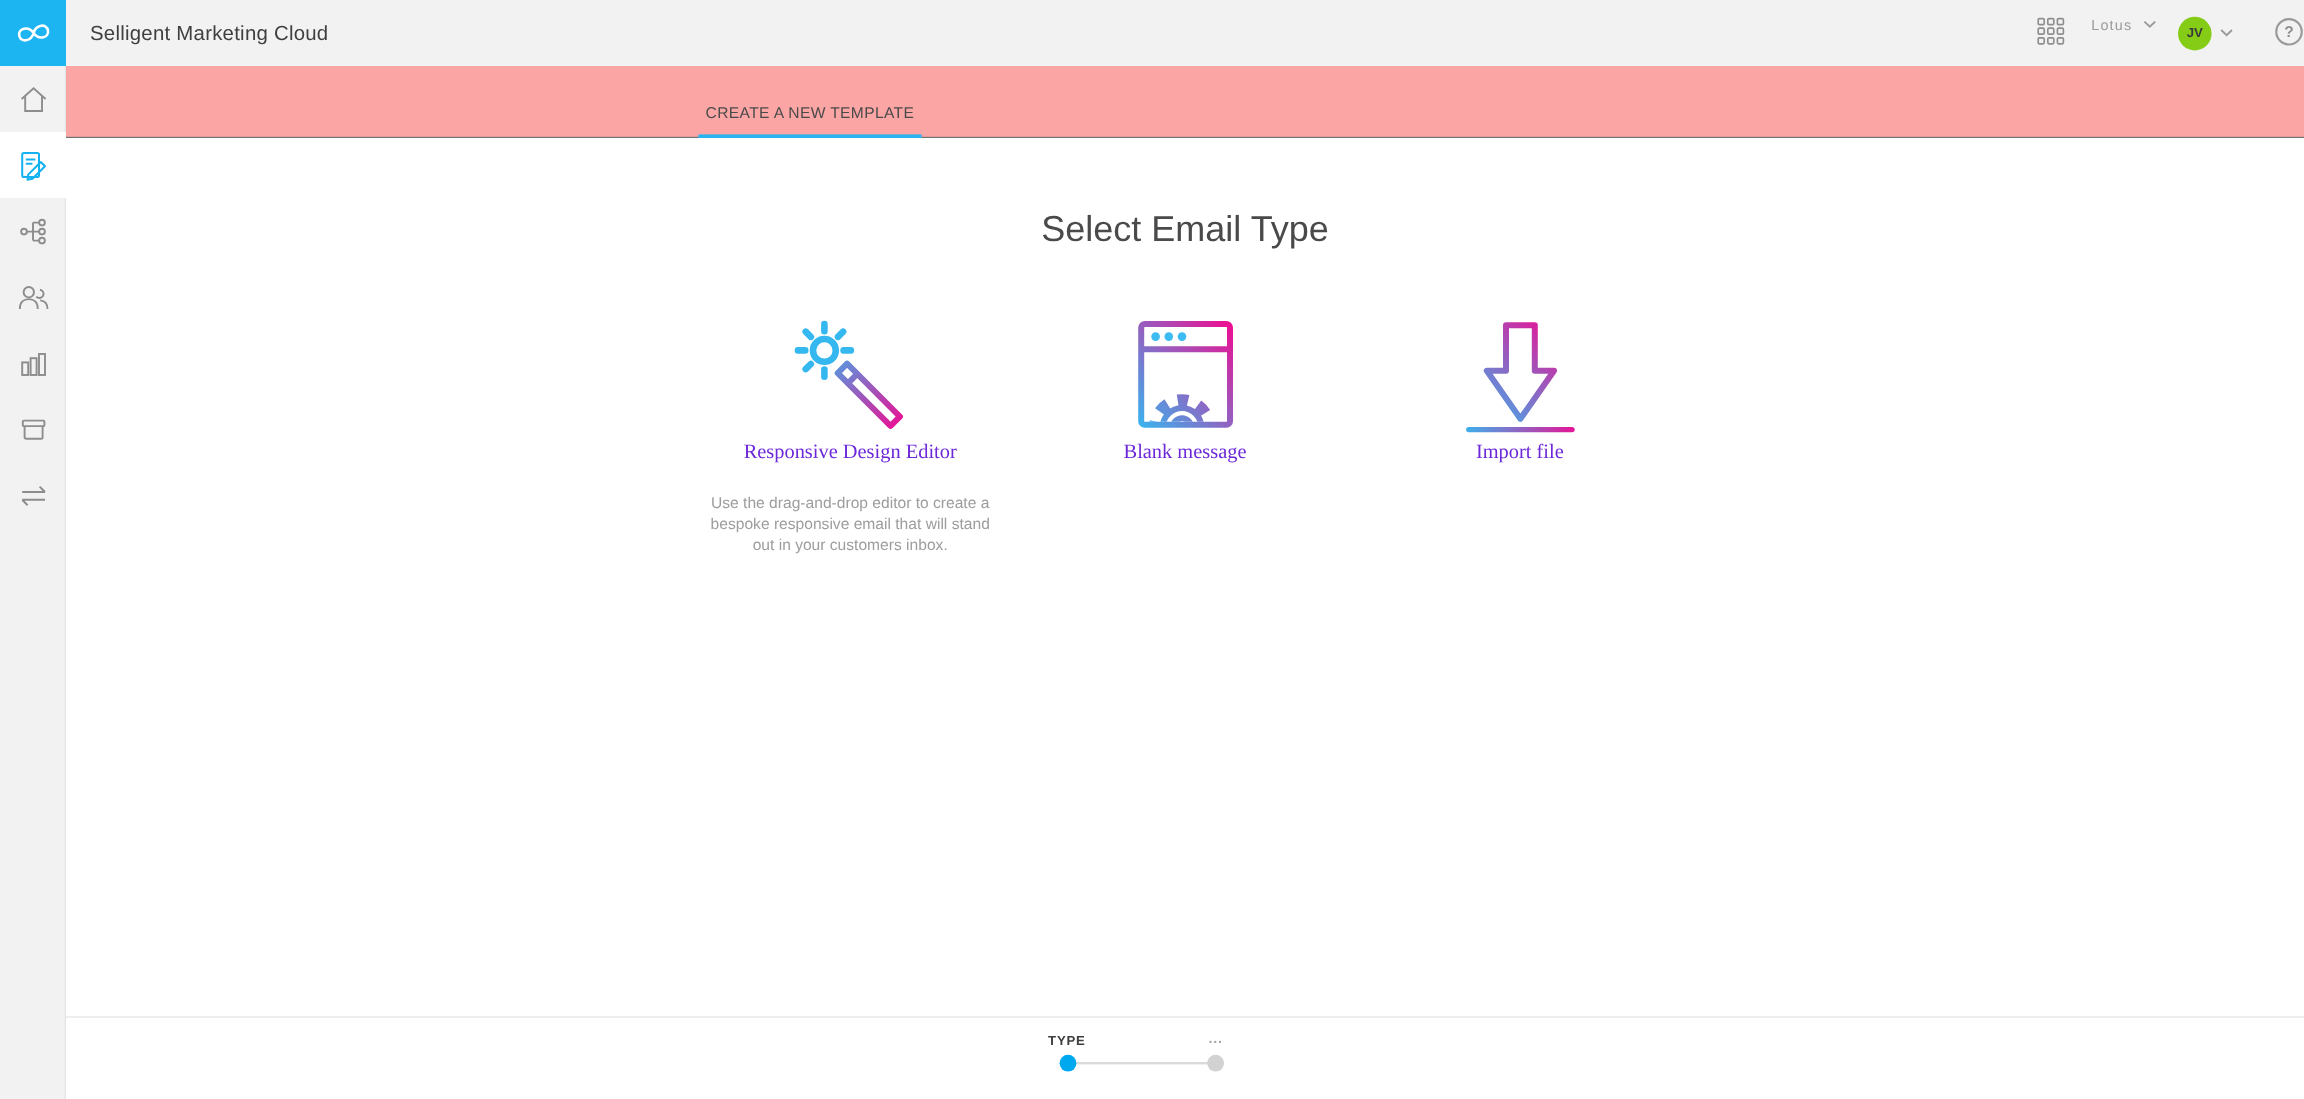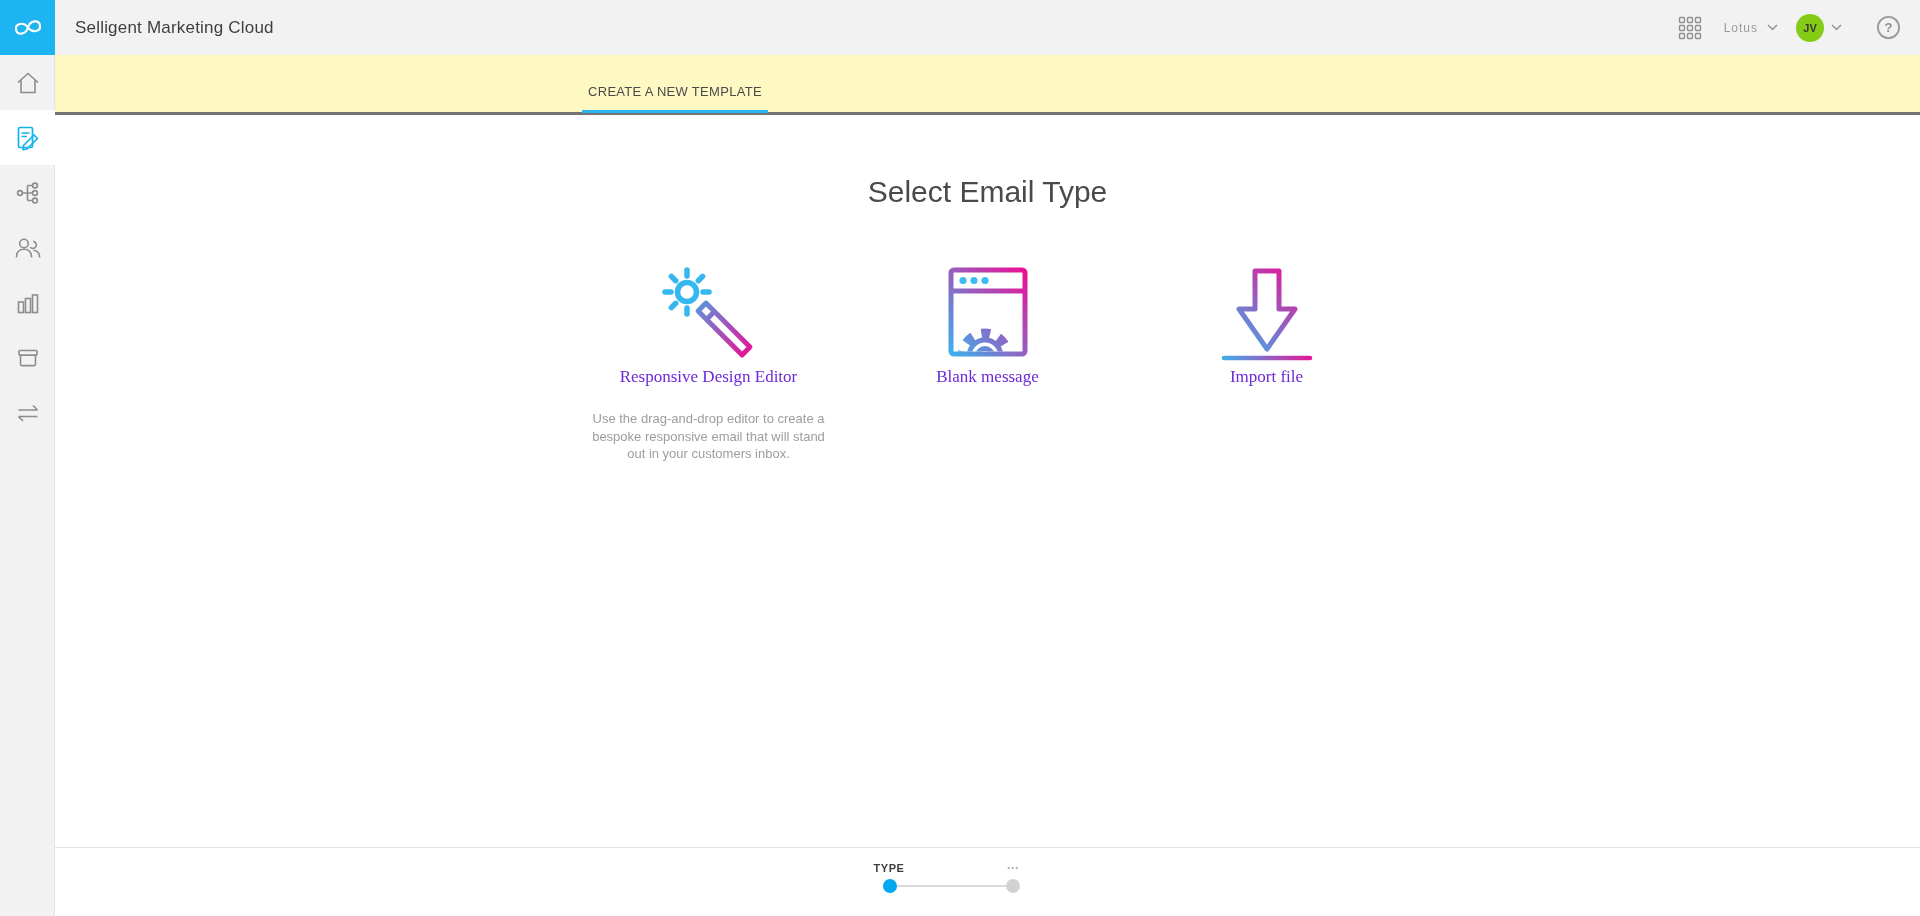--- a/index.html
+++ b/index.html
@@ -9,21 +9,21 @@
   
   .topbar {
     position: absolute; top: 0; left: 0; width: 1920px; height: 55px;
     background: #f2f2f2; display: flex; align-items: center;
   }
   .logo-box {
     width: 55px; height: 55px; background: #1db4f2; flex: 0 0 55px;
     display: flex; align-items: center; justify-content: center; cursor: pointer;
   }
   .app-title { margin-left: 20px; font-size: 17px; color: #3f3f3f; letter-spacing: 0.2px; }
-  .topbar-right { margin-left: auto; display: flex; align-items: center; padding-right: 19px; }
+  .topbar-right { margin-left: auto; display: flex; align-items: flex-start; }
   .apps-grid { margin-right: 22px; display: flex; align-items: center; cursor: pointer; }
   .workspace { display: flex; align-items: center; cursor: pointer; margin-right: 18px; }
   .workspace-name { font-size: 12px; color: #9a9a9a; letter-spacing: 1px; margin-right: 9px; }
   .avatar-group { display: flex; align-items: center; cursor: pointer; margin-right: 34px; }
   .avatar {
     width: 28px; height: 28px; border-radius: 50%; background: #84cc16;
     color: #3a3a3a; font-size: 11px; font-weight: bold;
     display: flex; align-items: center; justify-content: center; margin-right: 7px;
   }
   .help-btn { display: flex; align-items: center; cursor: pointer; }
@@ -37,21 +37,21 @@
     width: 55px; height: 55px; display: flex; align-items: center; justify-content: center;
     cursor: pointer;
   }
   .nav-item.active { background: #ffffff; }
   .nav-item svg { stroke: #8d8d8d; fill: none; }
   .nav-item.active svg { stroke: #14b2f0; }
 
   
   .tabbar {
     position: absolute; top: 55px; left: 55px; width: 1865px; height: 60px;
-    background: #fef9c3; border-bottom: 3px solid #737373;
+    background: #fca5a5; border-bottom: 1px solid #737373;
   }
   .tab {
     position: absolute; left: 527px; bottom: -1px; padding: 0 6px 11px 6px;
     font-size: 13px; color: #4a4a4a; letter-spacing: 0.3px;
     border-bottom: 3px solid #29b4f0; cursor: pointer; white-space: nowrap;
   }
 
   
   .content {
     position: absolute; top: 115px; left: 55px; width: 1865px; height: 732px;

